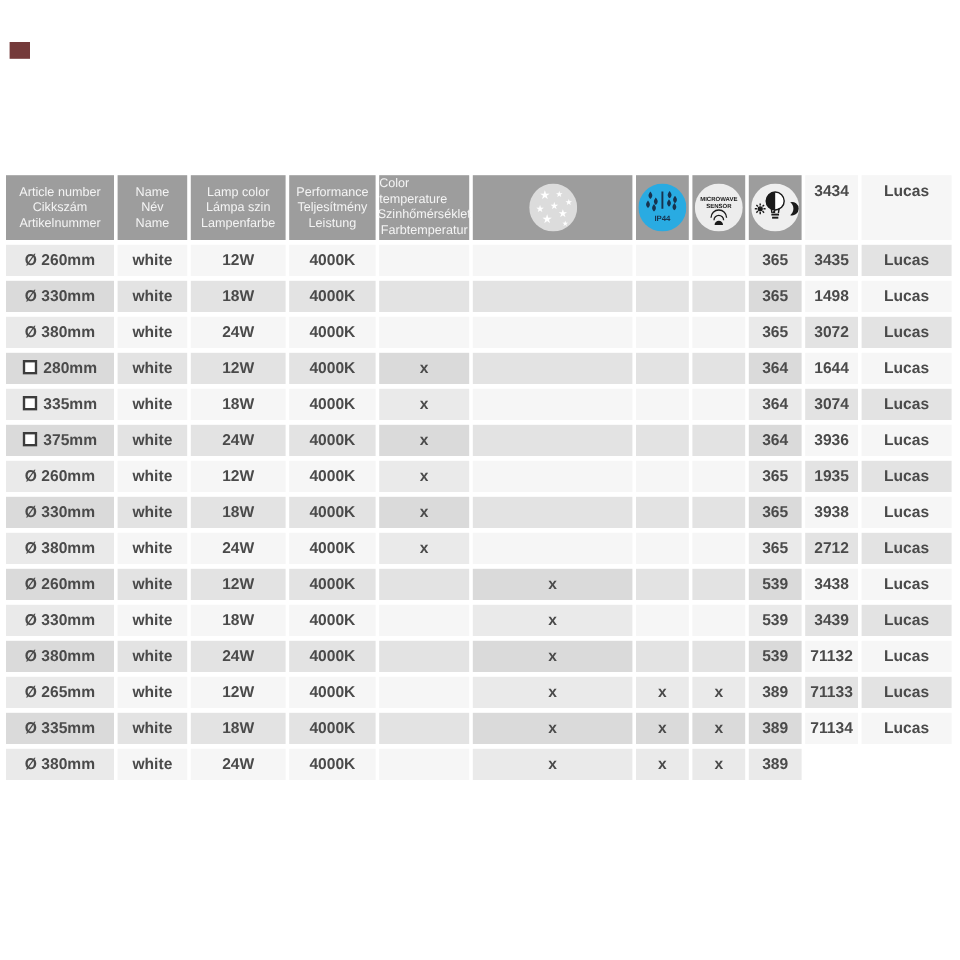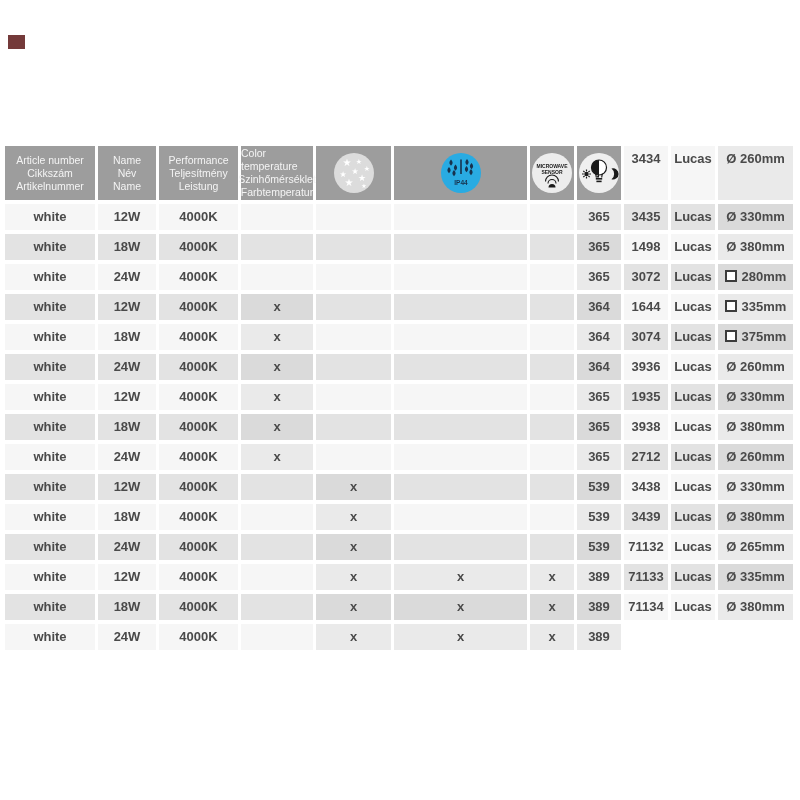--- a/index.html
+++ b/index.html
@@ -50,20 +50,25 @@
 
     <div class="hcell">
       <div>Article number</div>
       <div>Cikkszám</div>
       <div>Artikelnummer</div>
     </div>
     <div class="hcell">
       <div>Name</div>
       <div>Név</div>
       <div>Name</div>
+    </div>
+    <div class="hcell">
+      <div>Lamp color</div>
+      <div>Lámpa szin</div>
+      <div>Lampenfarbe</div>
     </div>
     <div class="hcell">
       <div>Performance</div>
       <div>Teljesítmény</div>
       <div>Leistung</div>
     </div>
     <div class="hcell">
       <div>Color temperature</div>
       <div>Szinhőmérséklet</div>
       <div>Farbtemperatur</div>

